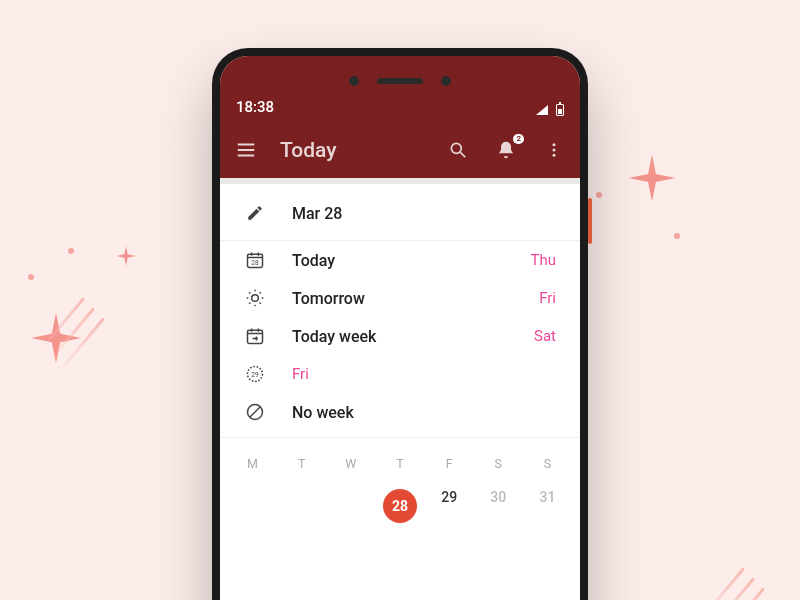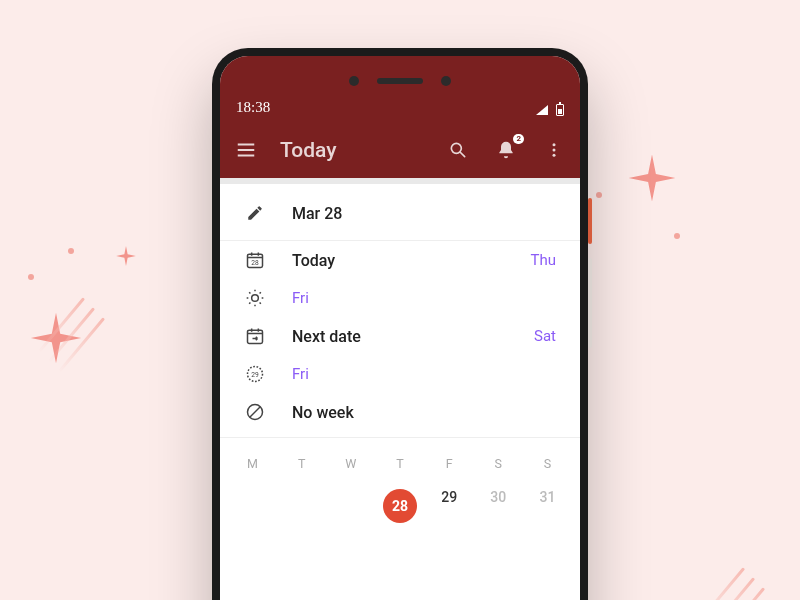--- a/index.html
+++ b/index.html
@@ -46,21 +46,21 @@
   }
   .speaker { position:absolute; top:20px; left:50%; transform:translateX(-50%); display:flex; align-items:center; gap:18px; z-index:4;}
   .spkdot{width:10px;height:10px;border-radius:50%;background:#2b2b2b;}
   .spkslot{width:46px;height:6px;border-radius:3px;background:#2b2b2b;}
 
   .statusbar {
     height: 66px;
     background: #7a2020;
     color: #fff;
     display:flex; align-items:flex-end; padding: 0 16px 6px;
-    font-size: 15px; font-weight:500;font-family:Liberation Serif, serif;
+    font-size: 15px; font-weight:500;
   }
   .statusbar .time { flex:1; }
   .statusbar .right { display:flex; gap:8px; align-items:center; }
   .tri { width:0;height:0;border-left:12px solid transparent;border-bottom:10px solid #fff; }
   .batt { width:8px;height:12px;border:1px solid #fff;border-radius:1px;position:relative;}
   .batt::before{content:"";position:absolute;top:-3px;left:2px;width:2px;height:2px;background:#fff;}
   .batt::after{content:"";position:absolute;inset:1px;inset-bottom:1px;top:4px;background:#fff;}
 
   .appbar {
     height: 56px;
@@ -79,21 +79,21 @@
     background:#fff;
     border-top:6px solid #5a5a5a22;
   }
   .row {
     display:flex; align-items:center;
     padding: 8px 24px;
     font-size: 16px; color:#222;
   }
   .row .ic { width:22px; height:22px; margin-right:26px; color:#444; flex:none; display:flex;align-items:center;justify-content:center;}
   .row .lbl { flex:1; font-weight:500;}
-  .row .sub { color:#8b5cf6; font-size:15px;}
+  .row .sub { color:#ec4899; font-size:15px;}
   .divider { height:1px; background:#eee; }
   .divider.thin { margin: 6px 0;}
   .cal { padding: 4px 8px 0; }
   .cal .hdr { display:grid; grid-template-columns:repeat(7,1fr); text-align:center; font-size:12.5px; color:#aaa; padding:8px 0;}
   .cal .grid { display:grid; grid-template-columns:repeat(7,1fr); text-align:center; font-size:14px;}
   .cal .cell { padding:10px 0; color:#333; font-weight:500;}
   .cal .cell.dim { color:#bbb; }
   .cal .cell.today span {
     display:inline-flex;align-items:center;justify-content:center;
     width:34px;height:34px;border-radius:50%;
@@ -204,31 +204,32 @@
             <span class="lbl">Today</span>
             <span class="sub">Thu</span>
           </div>
           <div class="row">
             <span class="ic">
               <svg width="20" height="20" viewBox="0 0 24 24" fill="none" stroke="currentColor" stroke-width="1.8">
                 <circle cx="12" cy="12" r="4"></circle>
                 <path d="M12 2v2M12 20v2M4 12H2M22 12h-2M5 5l1.5 1.5M17.5 17.5L19 19M5 19l1.5-1.5M17.5 6.5L19 5"></path>
               </svg>
             </span>
+            <span class="lbl">Tomorrow</span>
             <span class="sub">Fri</span>
           </div>
           <div class="row">
             <span class="ic">
               <svg width="20" height="20" viewBox="0 0 24 24" fill="none" stroke="currentColor" stroke-width="1.8">
                 <rect x="3" y="5" width="18" height="16" rx="2"></rect>
                 <path d="M3 9h18M8 3v4M16 3v4"></path>
                 <path d="M9 15h6m0 0l-2-2m2 2l-2 2"></path>
               </svg>
             </span>
-            <span class="lbl">Next date</span>
+            <span class="lbl">Today week</span>
             <span class="sub">Sat</span>
           </div>
           <div class="row">
             <span class="ic">
               <svg width="20" height="20" viewBox="0 0 24 24" fill="none" stroke="currentColor" stroke-width="1.8" stroke-dasharray="2 2">
                 <circle cx="12" cy="12" r="9"></circle>
                 <text x="12" y="16" font-size="8" text-anchor="middle" fill="currentColor" stroke="none">29</text>
               </svg>
             </span>
             <span class="sub">Fri</span>

